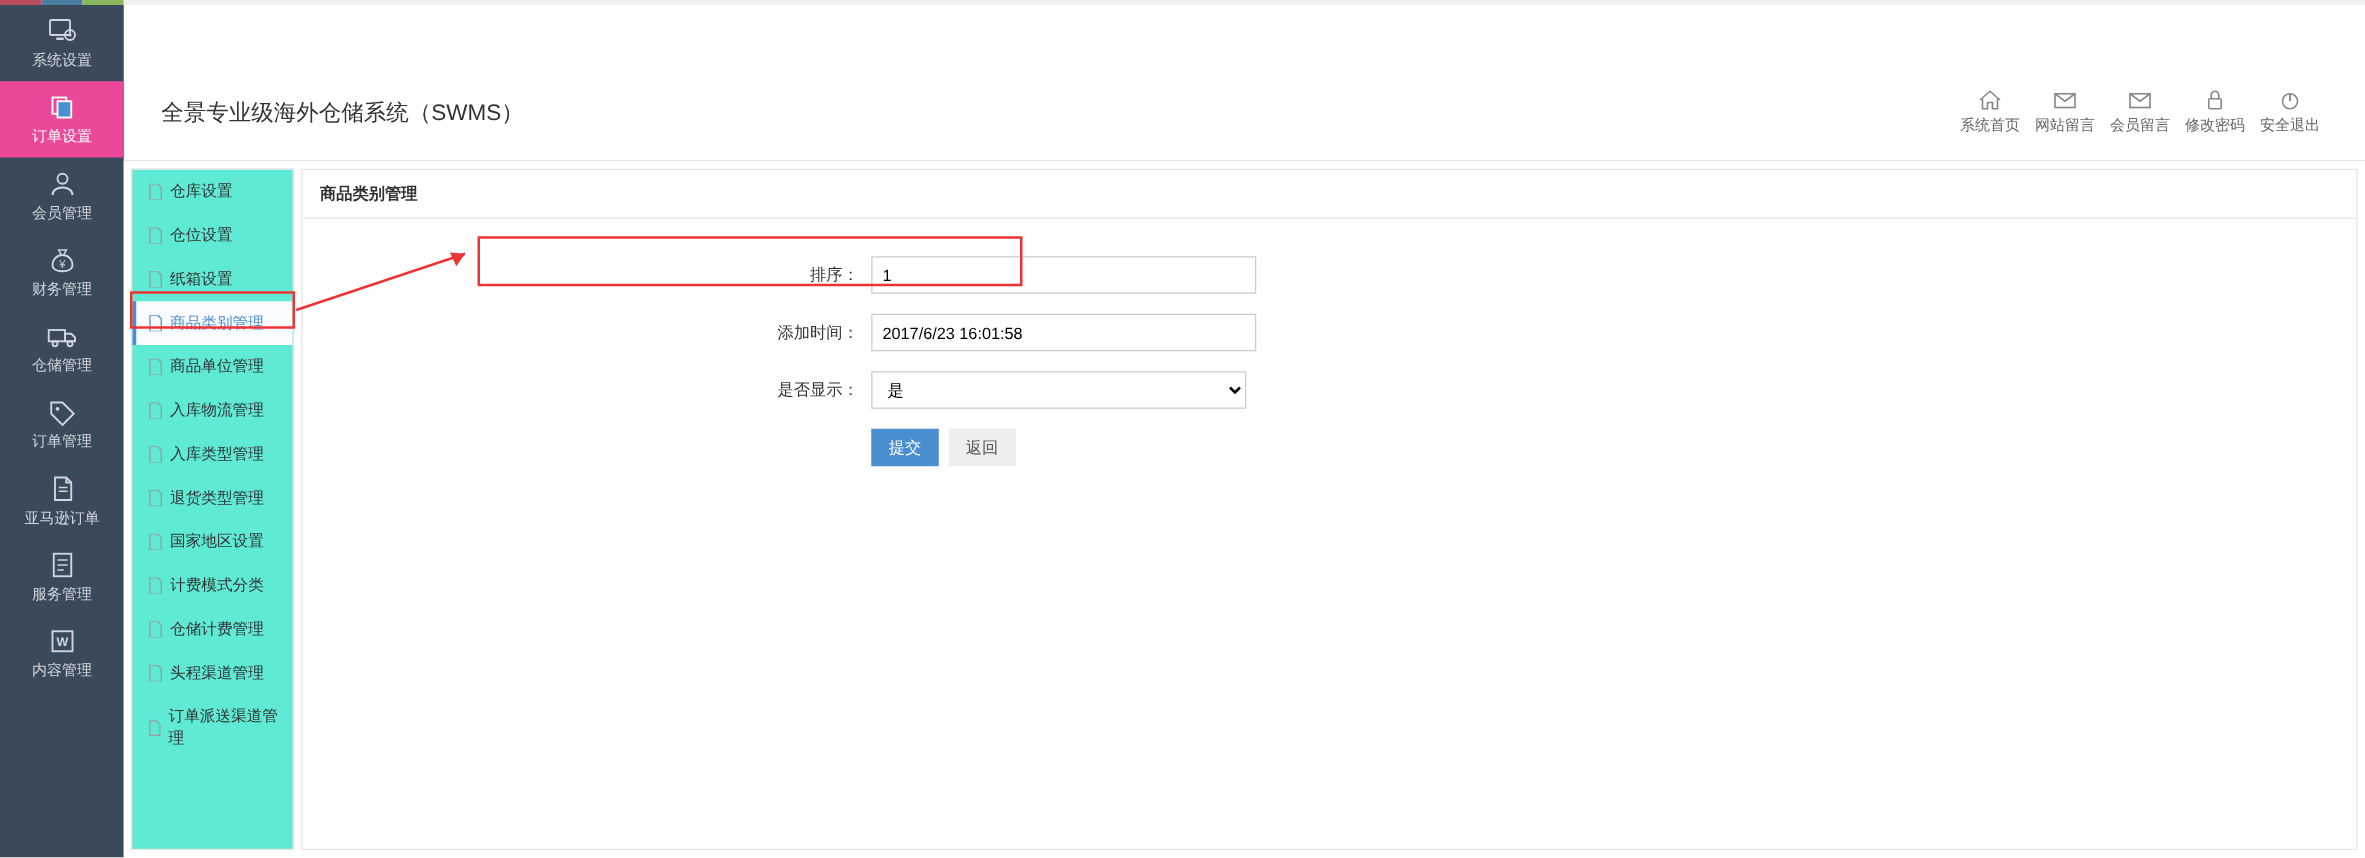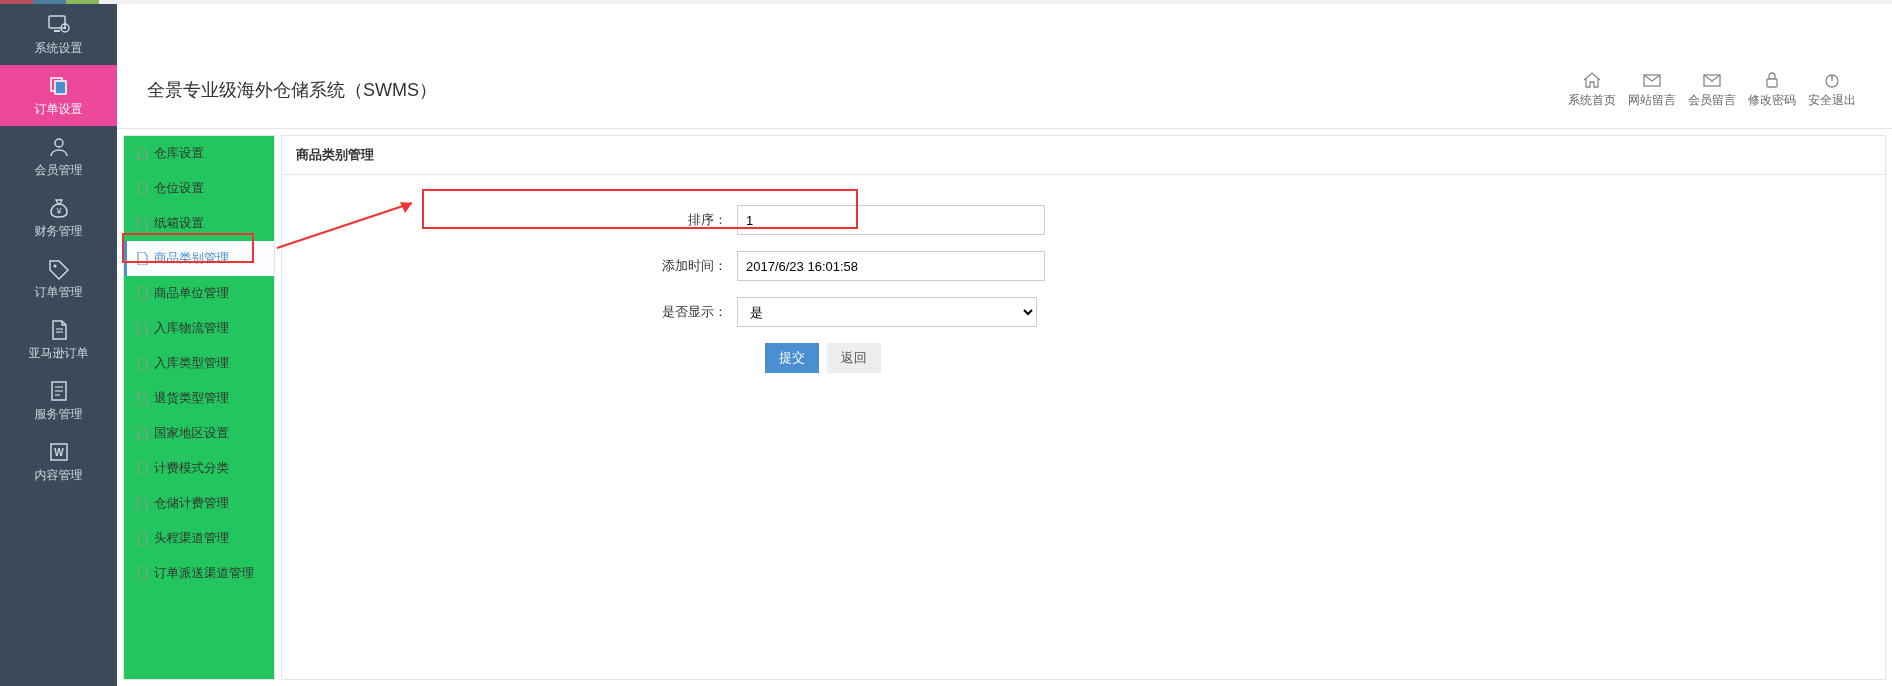--- a/index.html
+++ b/index.html
@@ -8,56 +8,56 @@
 .top-stripe { height: 4px; display: flex; }
 .top-stripe div { height: 4px; }
 .s1 { width: 33px; background: #b84c5e; }
 .s2 { width: 33px; background: #4a7fa0; }
 .s3 { width: 33px; background: #8cb85c; }
 .s4 { flex: 1; background: #f0f0f0; }
 
 .app { display: flex; height: calc(100vh - 4px); }
 
 
-.nav-left { width: 117px; background: #3b4a5a; color: #cfd6dd; display: flex; flex-direction: column; }
+.nav-left { width: 99px; background: #3b4a5a; color: #cfd6dd; display: flex; flex-direction: column; }
 .nav-item { text-align: center; padding: 10px 4px 8px; cursor: pointer; }
 .nav-item.active { background: #ec4899; color: #fff; }
 .nav-item .icon { display: block; margin: 0 auto 4px; }
 .nav-item span.label { font-size: 12px; display: block; }
 
 
 .main { flex: 1; display: flex; flex-direction: column; }
 .header { height: 78px; display: flex; align-items: center; justify-content: space-between; padding: 0 30px; border-bottom: 1px solid #e5e5e5; margin-top: 47px; }
 .header .title { font-size: 18px; color: #333; }
 .header .tools { display: flex; gap: 0; justify-content: space-between; }
 .tool { text-align: center; color: #666; font-size: 12px; cursor: pointer; padding: 4px 6px; }
 .tool .ticon { display: block; margin: 0 auto 3px; }
 
 
 .body { flex: 1; display: flex; padding: 6px; gap: 6px; background: #fff; }
 
 
-.subnav { width: 152px; border: 1px solid #e5e5e5; background: #22c55e; }
+.subnav { width: 130px; border: 1px solid #e5e5e5; background: #5eead4; }
 .subnav .subitem { display: flex; align-items: center; gap: 6px; padding: 9px 10px; font-size: 12.5px; color: #333; cursor: pointer; border-left: 3px solid transparent; }
 .subnav .subitem.active { border-left: 3px solid #4a8fd0; color: #4a8fd0; background: #fafcff; }
 .subnav .subitem .page-icon { width: 11px; height: 13px; }
 
 
 .content { flex: 1; border: 1px solid #e5e5e5; background: #fff; position: relative; }
 .content-header { padding: 10px 14px; font-size: 13px; font-weight: bold; border-bottom: 1px solid #e5e5e5; }
 .form-wrap { padding: 30px 0 0 0; position: relative; }
 .row { display: flex; align-items: center; margin-bottom: 16px; }
 .row .lbl { width: 455px; text-align: right; padding-right: 10px; font-size: 13px; color: #333; }
 .row .ctrl { }
 input[type=text], select { height: 30px; border: 1px solid #ccc; padding: 0 8px; font-size: 13px; background: #fff; }
 .w-wide { width: 308px; }
 .w-mid { width: 308px; }
 select.w-mid { width: 300px; }
 .btn { display: inline-block; padding: 6px 14px; font-size: 13px; border: none; cursor: pointer; margin-right: 4px; }
-.btn-primary { background: #4a8fd0; color: #fff; margin-left: 28px; }
+.btn-primary { background: #4a8fd0; color: #fff; }
 .btn-default { background: #eee; color: #555; }
 
 
 .red-box { position: absolute; border: 2px solid #e33; pointer-events: none; }
 .arrow-svg { position: absolute; pointer-events: none; }
 
 svg { display: block; }
 </style>
 </head>
 <body>
@@ -95,20 +95,29 @@
         </svg>
       <span class="label">会员管理</span>
     </div>
     <div class="nav-item">
       <svg class="icon" width="24" height="22" viewBox="0 0 24 22">
           <path d="M9 3h6l-2 4h-2z" fill="none" stroke="#cfd6dd" stroke-width="1.3"></path>
           <path d="M12 7c-5 0-8 4-8 8 0 3 3 5 8 5s8-2 8-5c0-4-3-8-8-8z" fill="none" stroke="#cfd6dd" stroke-width="1.5"></path>
           <text x="12" y="17" text-anchor="middle" fill="#cfd6dd" font-size="9">¥</text>
         </svg>
       <span class="label">财务管理</span>
+    </div>
+    <div class="nav-item">
+      <svg class="icon" width="26" height="22" viewBox="0 0 26 22">
+          <rect x="2" y="6" width="13" height="9" fill="none" stroke="#cfd6dd" stroke-width="1.5"></rect>
+          <path d="M15 9h5l3 3v3h-8z" fill="none" stroke="#cfd6dd" stroke-width="1.5"></path>
+          <circle cx="7" cy="17" r="2" fill="none" stroke="#cfd6dd" stroke-width="1.5"></circle>
+          <circle cx="19" cy="17" r="2" fill="none" stroke="#cfd6dd" stroke-width="1.5"></circle>
+        </svg>
+      <span class="label">仓储管理</span>
     </div>
     <div class="nav-item">
       <svg class="icon" width="24" height="22" viewBox="0 0 24 22">
           <path d="M3 3l9 0 9 9-9 9-9-9z" fill="none" stroke="#cfd6dd" stroke-width="1.5"></path>
           <circle cx="8" cy="8" r="1.5" fill="#cfd6dd"></circle>
         </svg>
       <span class="label">订单管理</span>
     </div>
     <div class="nav-item">
       <svg class="icon" width="24" height="22" viewBox="0 0 24 22">

